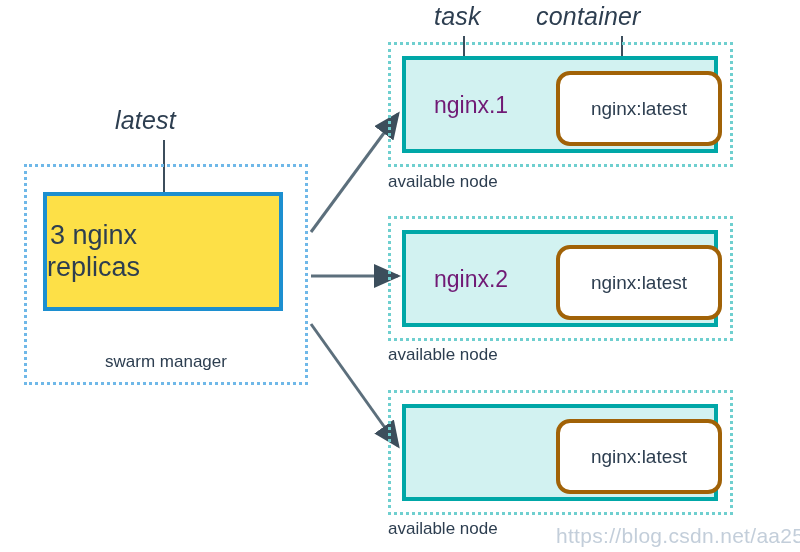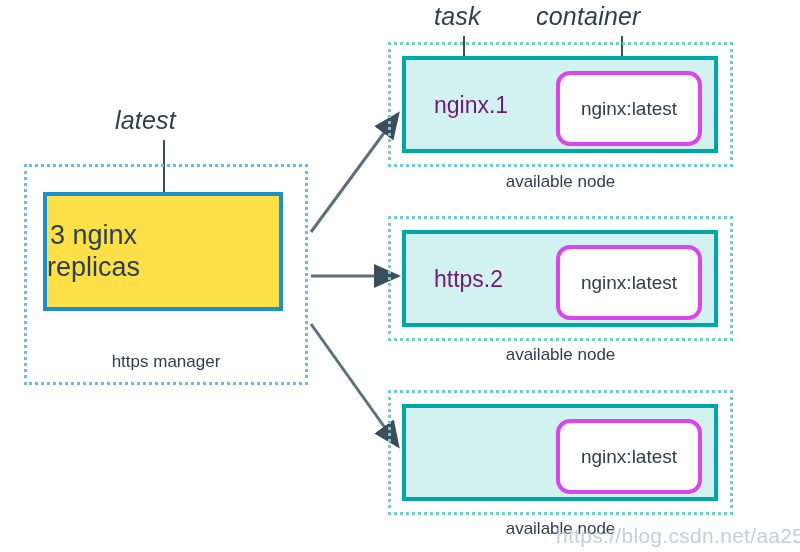--- a/index.html
+++ b/index.html
@@ -94,40 +94,40 @@
     top: 50%;
     transform: translateY(-50%);
     font-size: 23px;
     color: #701a75;
     white-space: nowrap;
   }
   .container-box {
     position: absolute;
     left: 150px;
     top: 11px;
-    width: 146px;
+    width: 166px;
     height: 75px;
     background: #ffffff;
-    border: 4px solid #d946ef;
+    border: 4px solid #a16207;
     border-radius: 14px;
     box-sizing: border-box;
     display: flex;
     align-items: center;
     justify-content: center;
   }
   .container-label {
     font-size: 19px;
     color: #2d3e50;
     white-space: nowrap;
   }
   .node-caption {
     position: absolute;
     left: 388px;
     width: 345px;
-    text-align: center;
+    text-align: left;
     font-size: 17px;
     color: #2d3e50;
   }
   
   #arrows {
     position: absolute;
     left: 0;
     top: 0;
     width: 800px;
     height: 552px;
@@ -168,34 +168,34 @@
   <div class="leader-line" style="left:621px; top:36px; height:85px;"></div>
 
   <div class="annot-label" style="left:115px; top:106px;">latest</div>
   <div class="leader-line" style="left:163px; top:140px; height:90px;"></div>
 
   <div class="swarm-dotted"></div>
   <div class="service-box">
     <div class="service-box-text">3 nginx
 replicas</div>
   </div>
-  <div class="swarm-caption">https manager</div>
+  <div class="swarm-caption">swarm manager</div>
 
   <div class="node-dotted" style="top:42px;"></div>
   <div class="task-box" style="top:56px;">
     <div class="task-label">nginx.1</div>
     <div class="container-box">
       <div class="container-label">nginx:latest</div>
     </div>
   </div>
   <div class="node-caption" style="top:172px;">available node</div>
 
   <div class="node-dotted" style="top:216px;"></div>
   <div class="task-box" style="top:230px;">
-    <div class="task-label">https.2</div>
+    <div class="task-label">nginx.2</div>
     <div class="container-box">
       <div class="container-label">nginx:latest</div>
     </div>
   </div>
   <div class="node-caption" style="top:345px;">available node</div>
 
   <div class="node-dotted" style="top:390px;"></div>
   <div class="task-box" style="top:404px;">
     <div class="container-box">
       <div class="container-label">nginx:latest</div>

